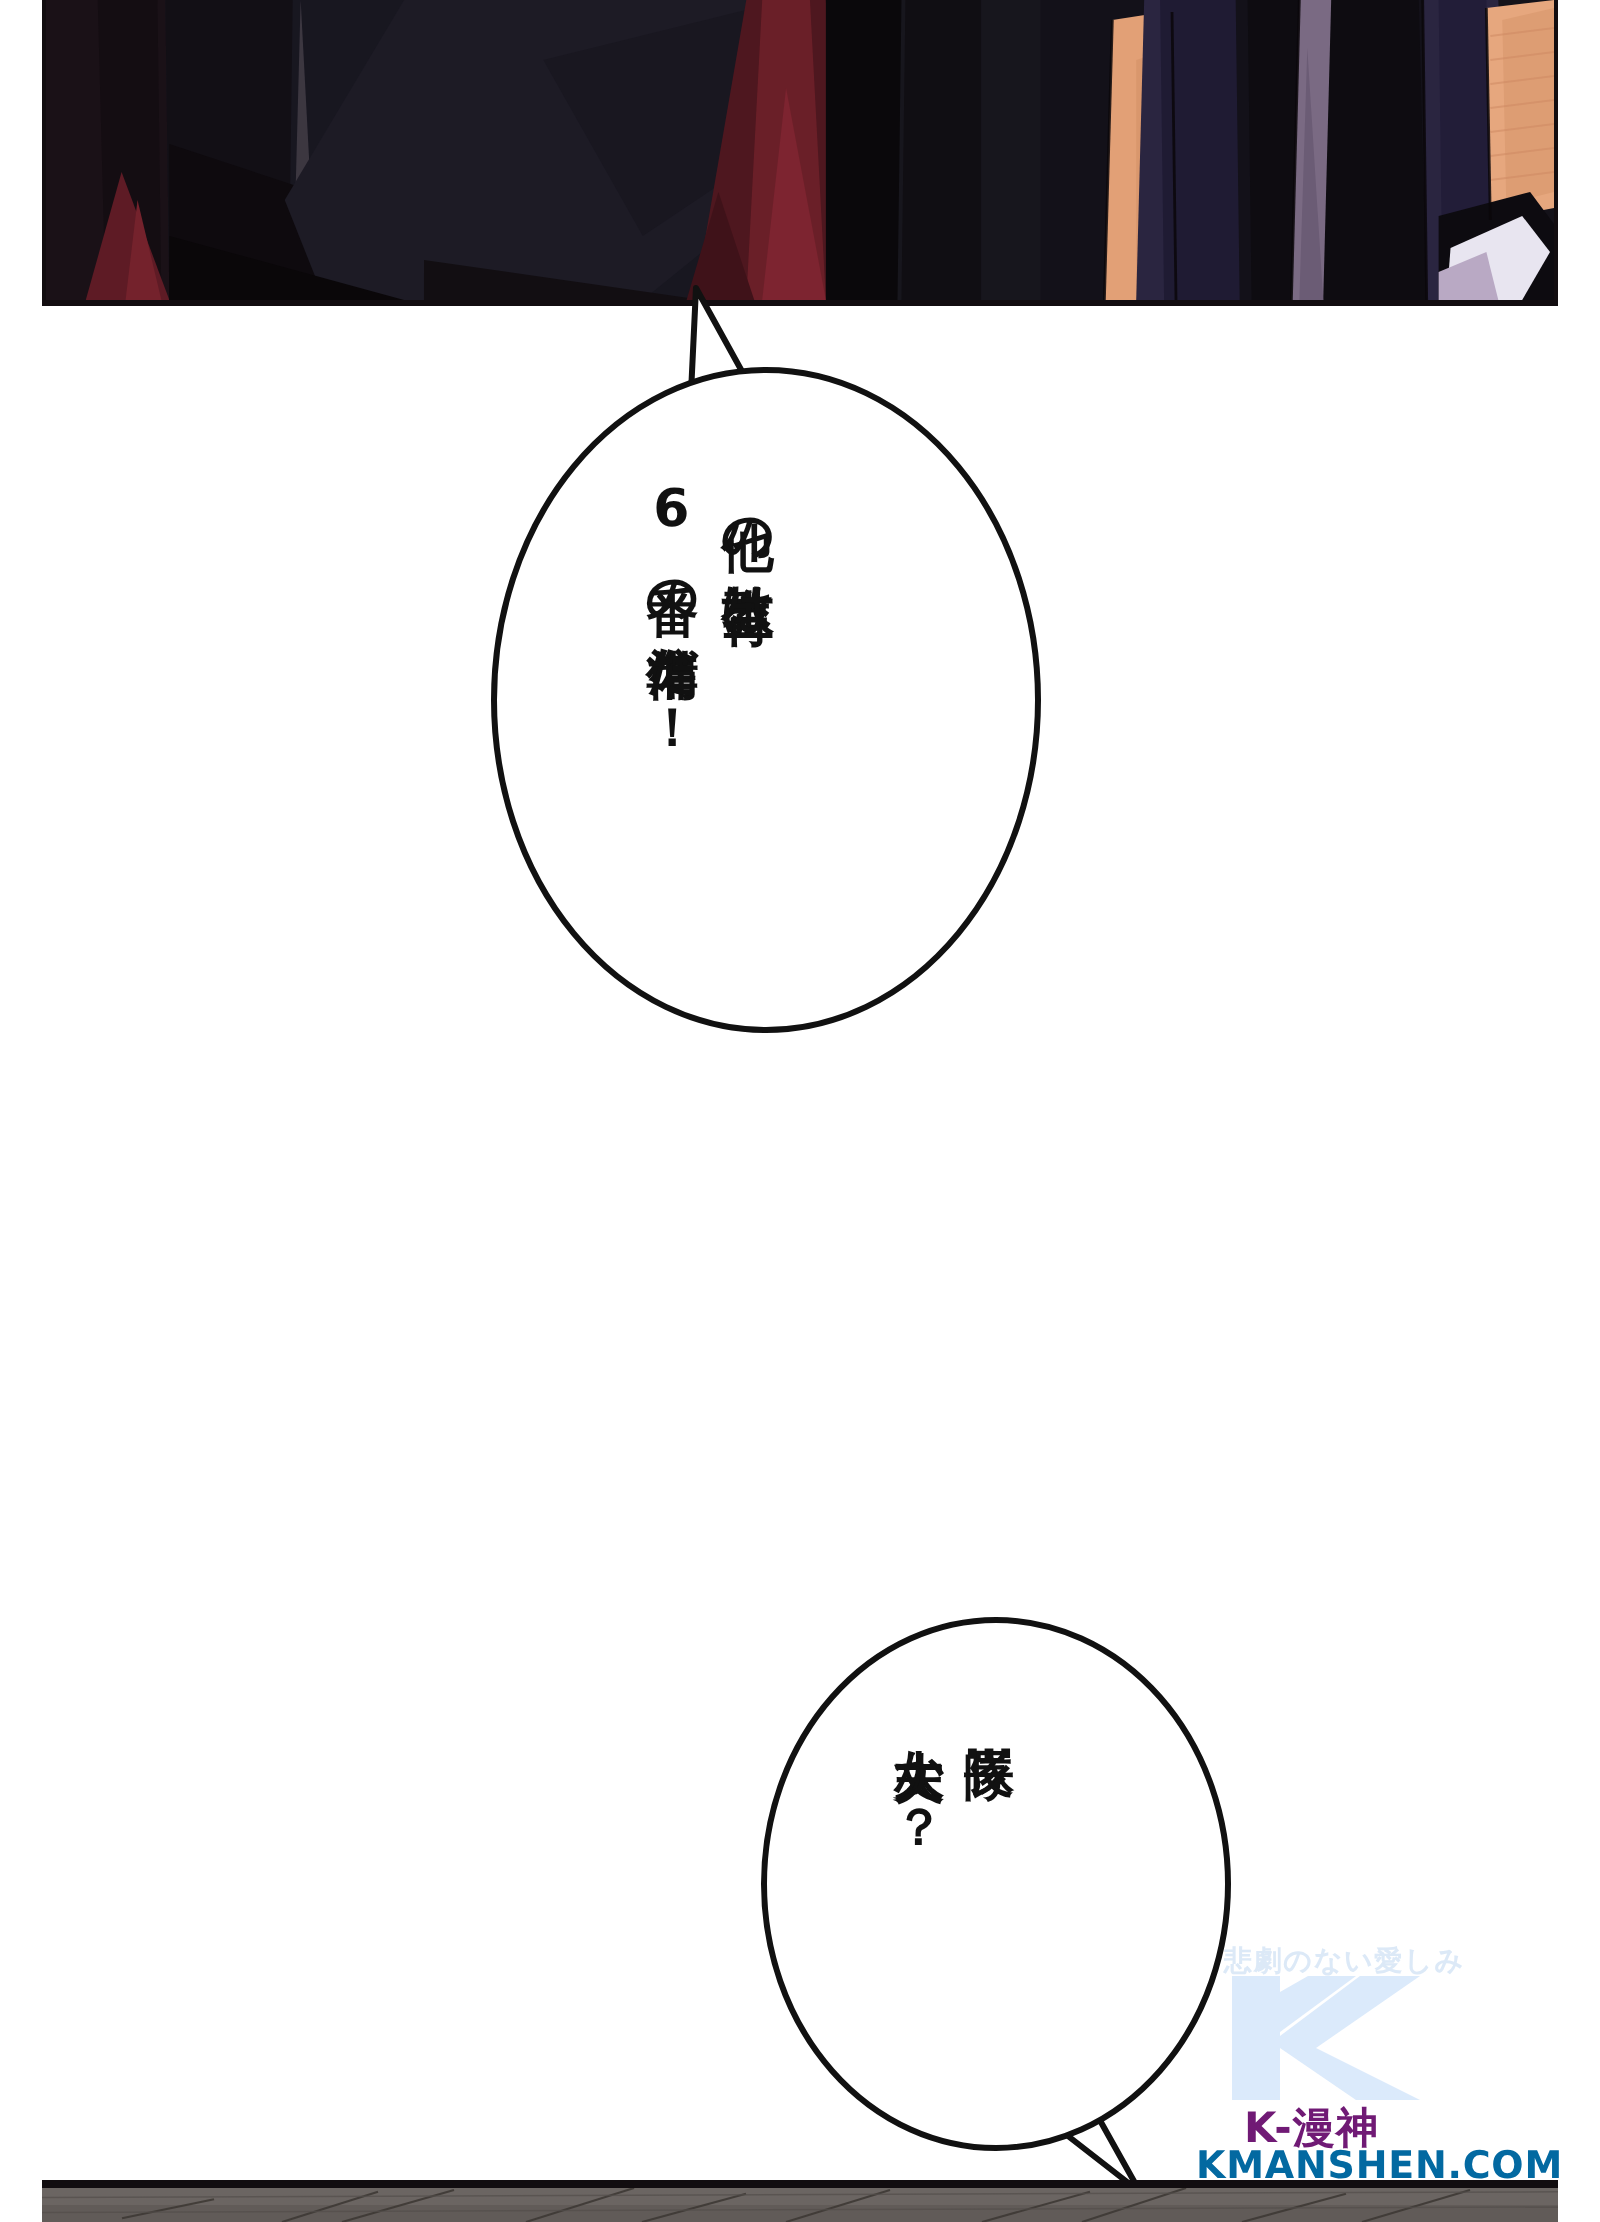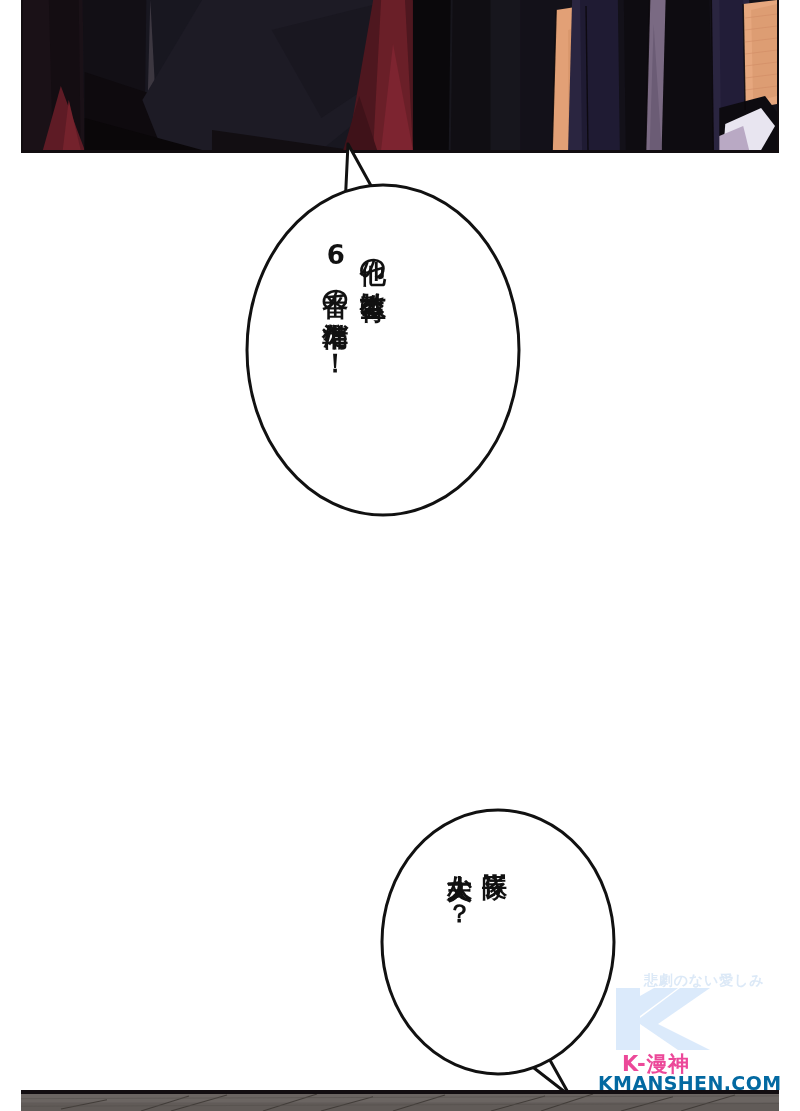--- a/index.html
+++ b/index.html
@@ -119,36 +119,35 @@
   }
   #watermark .wm-top-text {
     position: absolute;
     left: 10px;
     top: 4px;
     font-size: 14px;
     color: #dce9f7;
     letter-spacing: 0.06em;
     white-space: nowrap;
     font-weight: 700;
-    margin-left: 32px;
   }
   #watermark .wm-logo {
     position: absolute;
     left: 12px;
     top: 20px;
     width: 130px;
     height: 62px;
   }
   #watermark .wm-brand {
     position: absolute;
     left: 20px;
     top: 82px;
     font-size: 21px;
     font-weight: 700;
-    color: #ec4899;
+    color: #701a75;
     letter-spacing: 0.03em;
     white-space: nowrap;
   }
   #watermark .wm-url {
     position: absolute;
     left: -4px;
     top: 104px;
     font-size: 19px;
     font-weight: 700;
     color: #0369a1;

